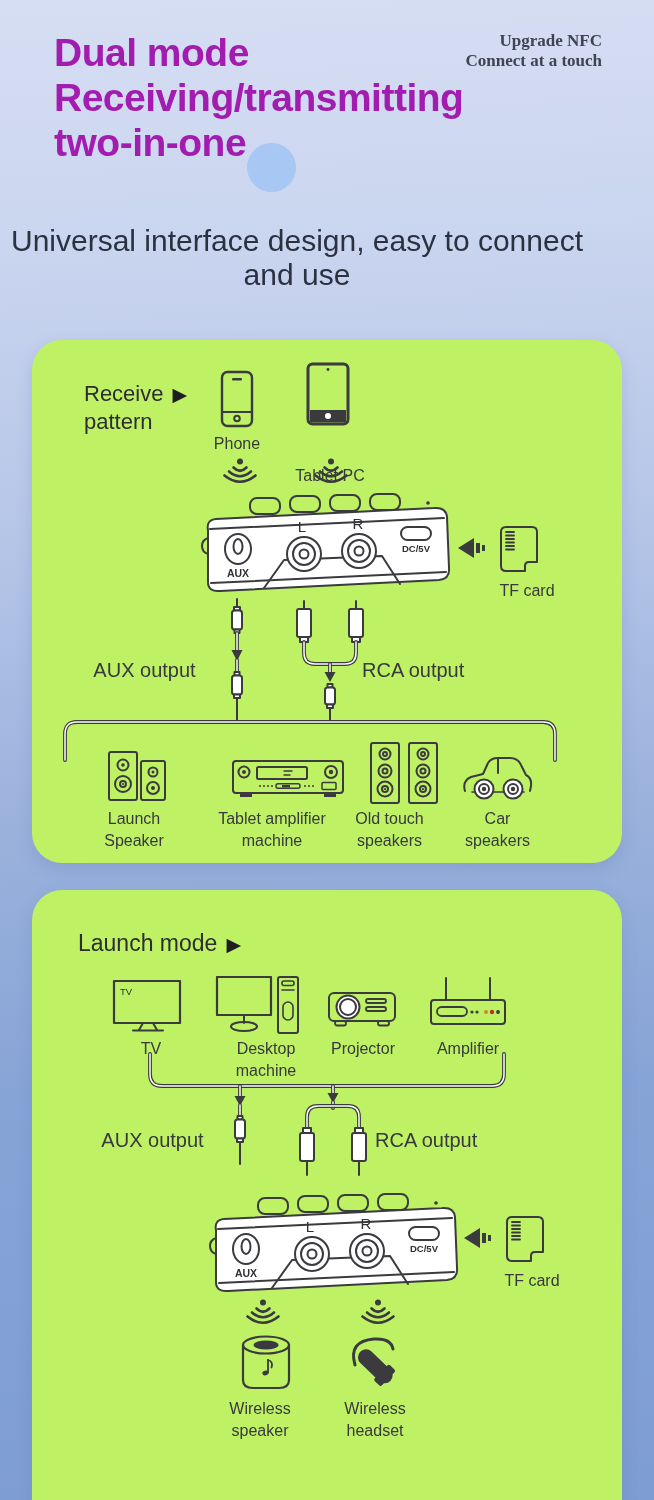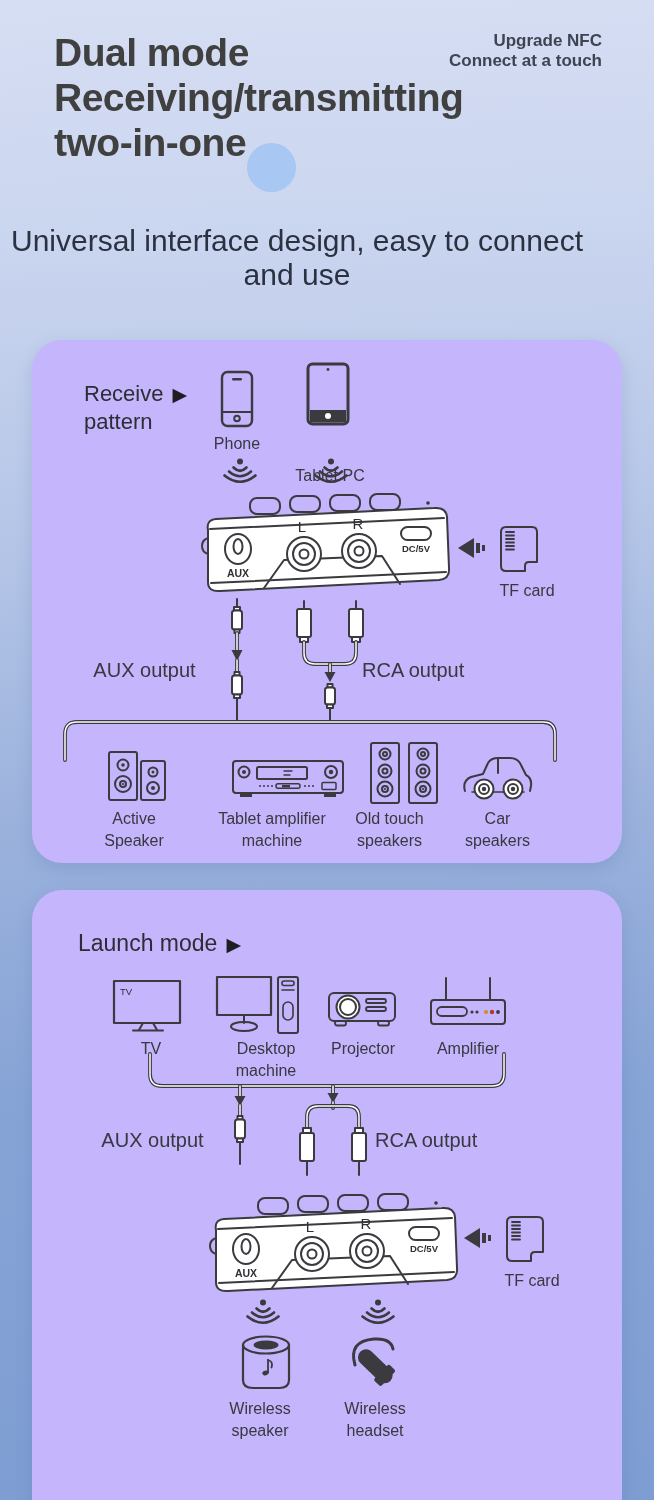--- a/index.html
+++ b/index.html
@@ -1,24 +1,24 @@
 <!DOCTYPE html>
 <html><head>
 <meta charset="utf-8">
 <style>
   html,body{margin:0;padding:0;}
   body{width:654px;height:1500px;position:relative;overflow:hidden;
        font-family:"Liberation Sans",sans-serif;
        background:linear-gradient(178deg,#d6def3 0%,#cad5ef 16%,#b7c7e8 34%,#9ab1dc 55%,#87a4d6 72%,#7e9dd2 100%);}
   .abs{position:absolute;}
-  .title{left:54px;top:30px;font-size:39px;line-height:45px;font-weight:700;color:#404040;letter-spacing:-.5px;z-index:2;}
+  .title{left:54px;top:30px;font-size:39px;line-height:45px;font-weight:700;color:#a21caf;letter-spacing:-.5px;z-index:2;}
   .accent-circle{left:247px;top:143px;width:49px;height:49px;border-radius:50%;background:#a8c7f3;z-index:1;}
-  .nfc{right:52px;top:31px;text-align:right;font-size:17px;line-height:20px;font-weight:700;color:#3e4452;z-index:2;}
+  .nfc{right:52px;top:31px;text-align:right;font-size:17px;line-height:20px;font-weight:700;color:#3e4452;z-index:2;font-family:Liberation Serif, serif;}
   .subtitle{left:0;top:224px;width:594px;text-align:center;font-size:30px;color:#2b3140;}
-  .card{left:32px;width:590px;background:#c4b5fd;border-radius:30px;box-shadow:0 6px 16px rgba(80,110,170,.22);}
+  .card{left:32px;width:590px;background:#bef264;border-radius:30px;box-shadow:0 6px 16px rgba(80,110,170,.22);}
   #card-receive{top:340px;height:523px;}
   #card-launch{top:890px;height:646px;}
   .mode{font-size:22px;line-height:27px;color:#2d2d33;}
   .mode .tri{display:inline-block;margin-left:9px;color:#1d1d22;font-size:19px;}
   .lbl{position:absolute;text-align:center;font-size:16px;line-height:21.5px;color:#38383e;}
   .lbl.left{text-align:left;}
   .lbl.right{text-align:center;}
   svg{position:absolute;overflow:visible;}
   svg *{vector-effect:non-scaling-stroke;}
   .ln{stroke:#3a3a3f;stroke-width:2;fill:none;stroke-linecap:round;stroke-linejoin:round;}
@@ -227,21 +227,21 @@
     <line class="ln" x1="12" y1="44" x2="64" y2="44" style="stroke-width:1.6"></line>
     <circle class="lnf" cx="24" cy="41" r="9.5"></circle>
       <circle class="ln" cx="24" cy="41" r="5"></circle>
       <circle class="fill" cx="24" cy="41" r="2.2"></circle>
     <circle class="lnf" cx="53" cy="41" r="9.5"></circle>
       <circle class="ln" cx="53" cy="41" r="5"></circle>
       <circle class="fill" cx="53" cy="41" r="2.2"></circle>
   </svg>
 
   <div class="lbl" style="left:44px;top:468px;width:116px;">
-    <div>Active</div>
+    <div>Launch</div>
       <div>Speaker</div>
   </div>
   <div class="lbl" style="left:155px;top:468px;width:170px;">
     <div>Tablet amplifier</div>
       <div>machine</div>
   </div>
   <div class="lbl" style="left:300px;top:468px;width:115px;">
     <div>Old touch</div>
       <div>speakers</div>
   </div>

